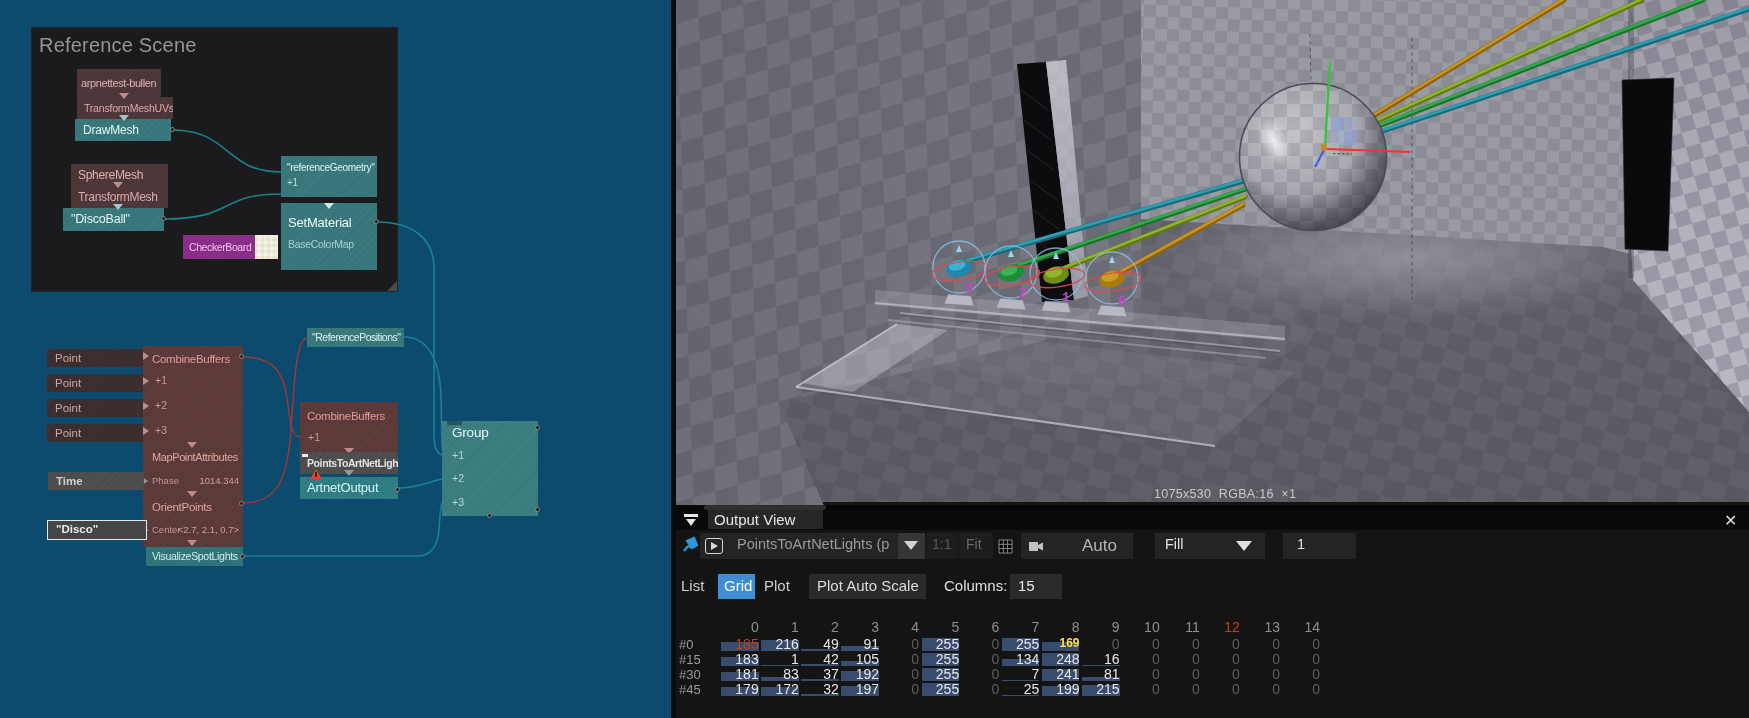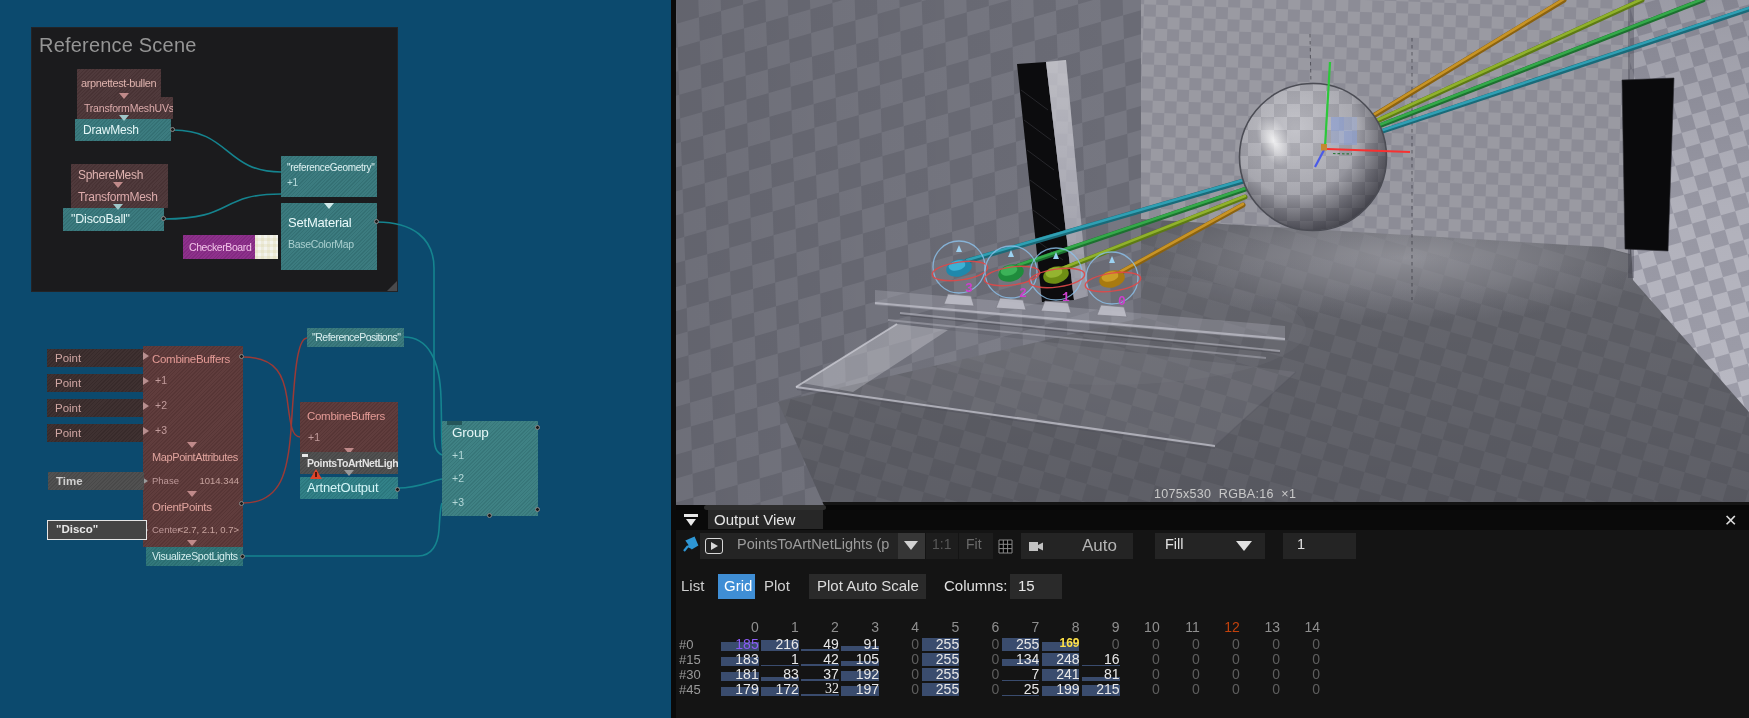--- a/index.html
+++ b/index.html
@@ -395,21 +395,21 @@
       <div style="position:absolute;left:446.0px;top:109px;width:37.7px;text-align:right;font-size:14px;color:#8f8f8f;">10</div>
       <div style="position:absolute;left:486.1px;top:109px;width:37.7px;text-align:right;font-size:14px;color:#8f8f8f;">11</div>
       <div style="position:absolute;left:526.2px;top:109px;width:37.7px;text-align:right;font-size:14px;color:#c2410c;">12</div>
       <div style="position:absolute;left:566.3px;top:109px;width:37.7px;text-align:right;font-size:14px;color:#8f8f8f;">13</div>
       <div style="position:absolute;left:606.4px;top:109px;width:37.7px;text-align:right;font-size:14px;color:#8f8f8f;">14</div>
       <div style="position:absolute;left:3px;top:127px;font-size:13px;color:#9a9a9a;">#0</div>
       <div style="position:absolute;left:3px;top:142px;font-size:13px;color:#9a9a9a;">#15</div>
       <div style="position:absolute;left:3px;top:157px;font-size:13px;color:#9a9a9a;">#30</div>
       <div style="position:absolute;left:3px;top:172px;font-size:13px;color:#9a9a9a;">#45</div>
       <div style="position:absolute;left:45.0px;top:131.6px;width:37.7px;height:9.4px;background:#3a4c6e;"></div>
-      <div style="position:absolute;left:45.0px;top:126px;width:37.7px;text-align:right;font-size:14px;color:#8b5cf6;">185</div>
+      <div style="position:absolute;left:45.0px;top:126px;width:37.7px;text-align:right;font-size:14px;color:#c2410c;">185</div>
       <div style="position:absolute;left:85.1px;top:130.0px;width:37.7px;height:11.0px;background:#3a4c6e;"></div>
       <div style="position:absolute;left:85.1px;top:126px;width:37.7px;text-align:right;font-size:14px;color:#e8e8e8;">216</div>
       <div style="position:absolute;left:125.2px;top:138.5px;width:37.7px;height:2.5px;background:#3a4c6e;"></div>
       <div style="position:absolute;left:125.2px;top:126px;width:37.7px;text-align:right;font-size:14px;color:#e8e8e8;">49</div>
       <div style="position:absolute;left:165.3px;top:136.4px;width:37.7px;height:4.6px;background:#3a4c6e;"></div>
       <div style="position:absolute;left:165.3px;top:126px;width:37.7px;text-align:right;font-size:14px;color:#e8e8e8;">91</div>
       <div style="position:absolute;left:205.4px;top:126px;width:37.7px;text-align:right;font-size:14px;color:#5e5e5e;">0</div>
       <div style="position:absolute;left:245.5px;top:128.0px;width:37.7px;height:13.0px;background:#3a4c6e;"></div>
       <div style="position:absolute;left:245.5px;top:126px;width:37.7px;text-align:right;font-size:14px;color:#e8e8e8;">255</div>
       <div style="position:absolute;left:285.6px;top:126px;width:37.7px;text-align:right;font-size:14px;color:#5e5e5e;">0</div>
@@ -467,21 +467,21 @@
       <div style="position:absolute;left:446.0px;top:156px;width:37.7px;text-align:right;font-size:14px;color:#5e5e5e;">0</div>
       <div style="position:absolute;left:486.1px;top:156px;width:37.7px;text-align:right;font-size:14px;color:#5e5e5e;">0</div>
       <div style="position:absolute;left:526.2px;top:156px;width:37.7px;text-align:right;font-size:14px;color:#5e5e5e;">0</div>
       <div style="position:absolute;left:566.3px;top:156px;width:37.7px;text-align:right;font-size:14px;color:#5e5e5e;">0</div>
       <div style="position:absolute;left:606.4px;top:156px;width:37.7px;text-align:right;font-size:14px;color:#5e5e5e;">0</div>
       <div style="position:absolute;left:45.0px;top:176.9px;width:37.7px;height:9.1px;background:#3a4c6e;"></div>
       <div style="position:absolute;left:45.0px;top:171px;width:37.7px;text-align:right;font-size:14px;color:#e8e8e8;">179</div>
       <div style="position:absolute;left:85.1px;top:177.2px;width:37.7px;height:8.8px;background:#3a4c6e;"></div>
       <div style="position:absolute;left:85.1px;top:171px;width:37.7px;text-align:right;font-size:14px;color:#e8e8e8;">172</div>
       <div style="position:absolute;left:125.2px;top:184.4px;width:37.7px;height:1.6px;background:#3a4c6e;"></div>
-      <div style="position:absolute;left:125.2px;top:171px;width:37.7px;text-align:right;font-size:14px;color:#e8e8e8;font-family:Liberation Serif, serif;">32</div>
+      <div style="position:absolute;left:125.2px;top:171px;width:37.7px;text-align:right;font-size:14px;color:#e8e8e8;">32</div>
       <div style="position:absolute;left:165.3px;top:176.0px;width:37.7px;height:10.0px;background:#3a4c6e;"></div>
       <div style="position:absolute;left:165.3px;top:171px;width:37.7px;text-align:right;font-size:14px;color:#e8e8e8;">197</div>
       <div style="position:absolute;left:205.4px;top:171px;width:37.7px;text-align:right;font-size:14px;color:#5e5e5e;">0</div>
       <div style="position:absolute;left:245.5px;top:173.0px;width:37.7px;height:13.0px;background:#3a4c6e;"></div>
       <div style="position:absolute;left:245.5px;top:171px;width:37.7px;text-align:right;font-size:14px;color:#e8e8e8;">255</div>
       <div style="position:absolute;left:285.6px;top:171px;width:37.7px;text-align:right;font-size:14px;color:#5e5e5e;">0</div>
       <div style="position:absolute;left:325.7px;top:184.7px;width:37.7px;height:1.3px;background:#3a4c6e;"></div>
       <div style="position:absolute;left:325.7px;top:171px;width:37.7px;text-align:right;font-size:14px;color:#e8e8e8;">25</div>
       <div style="position:absolute;left:365.8px;top:175.9px;width:37.7px;height:10.1px;background:#3a4c6e;"></div>
       <div style="position:absolute;left:365.8px;top:171px;width:37.7px;text-align:right;font-size:14px;color:#e8e8e8;">199</div>

